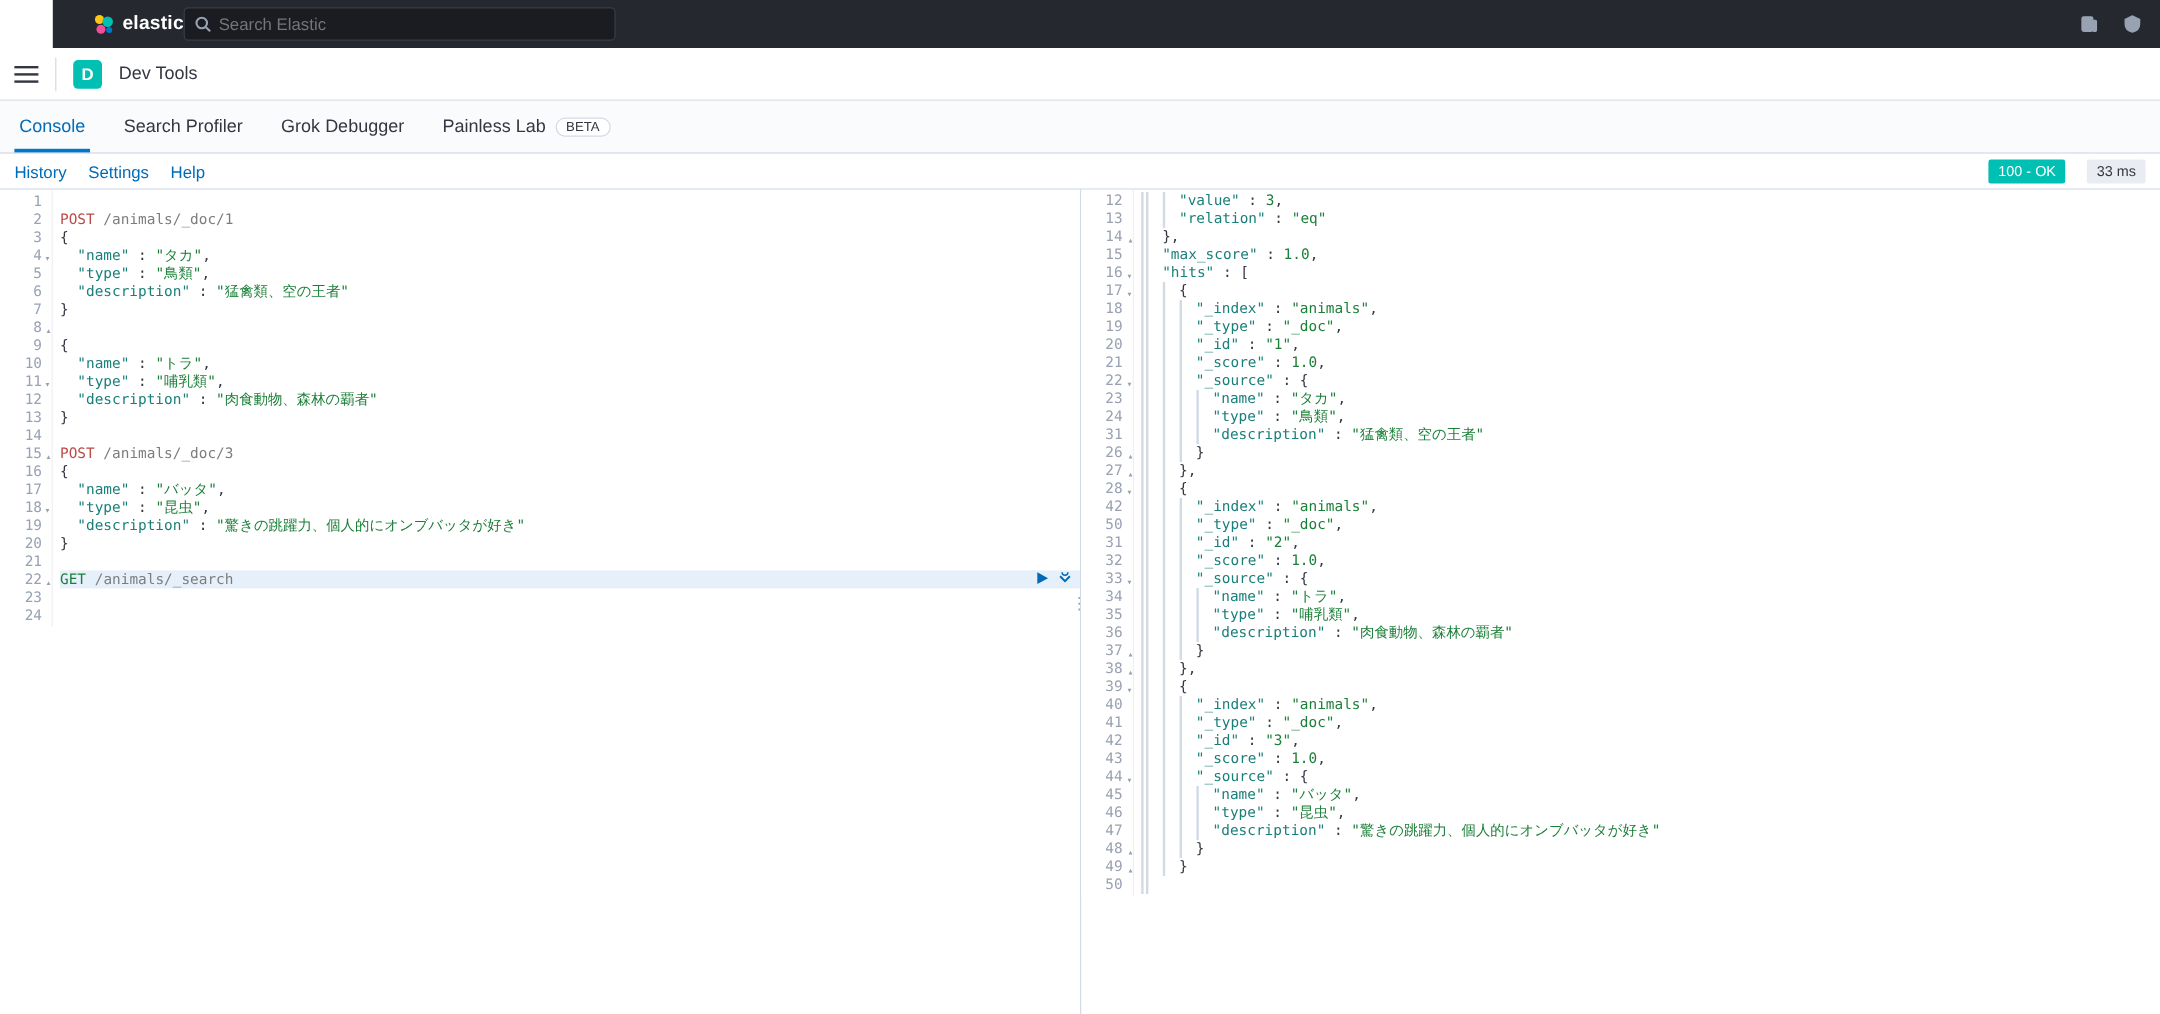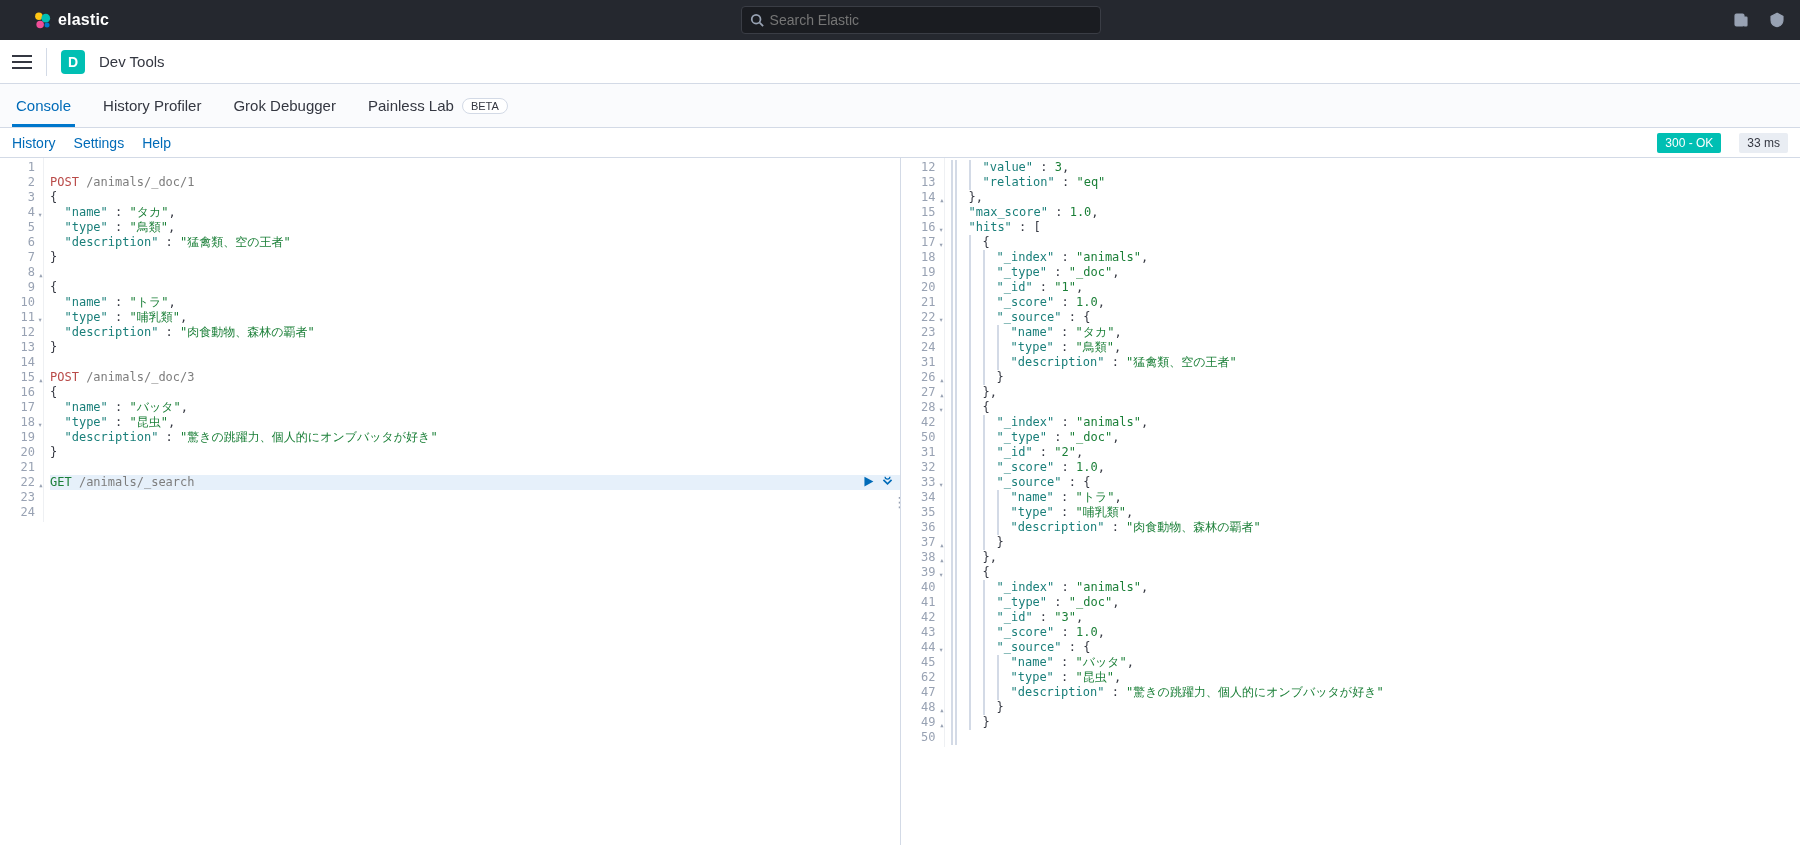--- a/index.html
+++ b/index.html
@@ -10,30 +10,31 @@
   background: #fff;
   overflow: hidden;
 }
 .topbar {
   height: 40px;
   background: #25282f;
   display: flex;
   align-items: center;
   padding: 0 8px;
   color: #fff;
+  margin-left: 44px;
 }
 .topbar .logo-wrap {
   display: flex;
   align-items: center;
   gap: 6px;
   padding-left: 24px;
 }
 .topbar .logo-svg { width: 20px; height: 20px; }
 .topbar .brand { font-size: 16px; font-weight: 600; letter-spacing: 0.2px; }
-.topbar .spacer { flex: 1; display:flex; justify-content:center; }
+.topbar .spacer { flex: 1; display:flex; justify-content:flex-start; }
 .searchbox {
   width: 360px;
   height: 28px;
   background: #1a1c21;
   border: 1px solid #3a3d45;
   border-radius: 4px;
   display: flex;
   align-items: center;
   padding: 0 8px;
   gap: 6px;
@@ -244,37 +245,37 @@
   <div class="vline"></div>
   <div class="d-badge">D</div>
   <div class="label">Dev Tools</div>
 </div>
 
 <div class="tabsbar" id="tabs-root">
     <div class="tab active">
       <span>Console</span>
     </div>
     <div class="tab">
-      <span>History Profiler</span>
+      <span>Search Profiler</span>
     </div>
     <div class="tab">
       <span>Grok Debugger</span>
     </div>
     <div class="tab">
       <span>Painless Lab</span>
       <span class="beta">BETA</span>
     </div>
   </div>
 
 <div class="toolbar">
   <span class="link">History</span>
   <span class="link">Settings</span>
   <span class="link">Help</span>
   <span class="flex"></span>
-  <span class="status-ok">300 - OK</span>
+  <span class="status-ok">100 - OK</span>
   <span class="status-time">33 ms</span>
 </div>
 
 <div class="workspace">
   <div class="pane pane-left">
     <div class="code" id="editor-code">
         <div class="linenos">
           <div>1</div>
           <div>2</div>
           <div>3</div>
@@ -362,21 +363,21 @@
           <div>36</div>
           <div class="foldup">37</div>
           <div class="foldup">38</div>
           <div class="fold">39</div>
           <div>40</div>
           <div>41</div>
           <div>42</div>
           <div>43</div>
           <div class="fold">44</div>
           <div>45</div>
-          <div>62</div>
+          <div>46</div>
           <div>47</div>
           <div class="foldup">48</div>
           <div class="foldup">49</div>
           <div>50</div>
         </div>
         <div class="codebody">
           <div class="row"><span class="resp-indent-bar" style="padding-left:2px"></span><span class="resp-indent-bar" style="padding-left:12px"></span><span class="resp-indent-bar" style="padding-left:12px"></span><span class="tok-key">"value"</span><span class="tok-colon"> : </span><span class="tok-num">3</span><span class="tok-punc">,</span></div>
           <div class="row"><span class="resp-indent-bar" style="padding-left:2px"></span><span class="resp-indent-bar" style="padding-left:12px"></span><span class="resp-indent-bar" style="padding-left:12px"></span><span class="tok-key">"relation"</span><span class="tok-colon"> : </span><span class="tok-str">"eq"</span></div>
           <div class="row"><span class="resp-indent-bar" style="padding-left:2px"></span><span class="resp-indent-bar" style="padding-left:12px"></span><span class="tok-brace">},</span></div>
           <div class="row"><span class="resp-indent-bar" style="padding-left:2px"></span><span class="resp-indent-bar" style="padding-left:12px"></span><span class="tok-key">"max_score"</span><span class="tok-colon"> : </span><span class="tok-num">1.0</span><span class="tok-punc">,</span></div>

